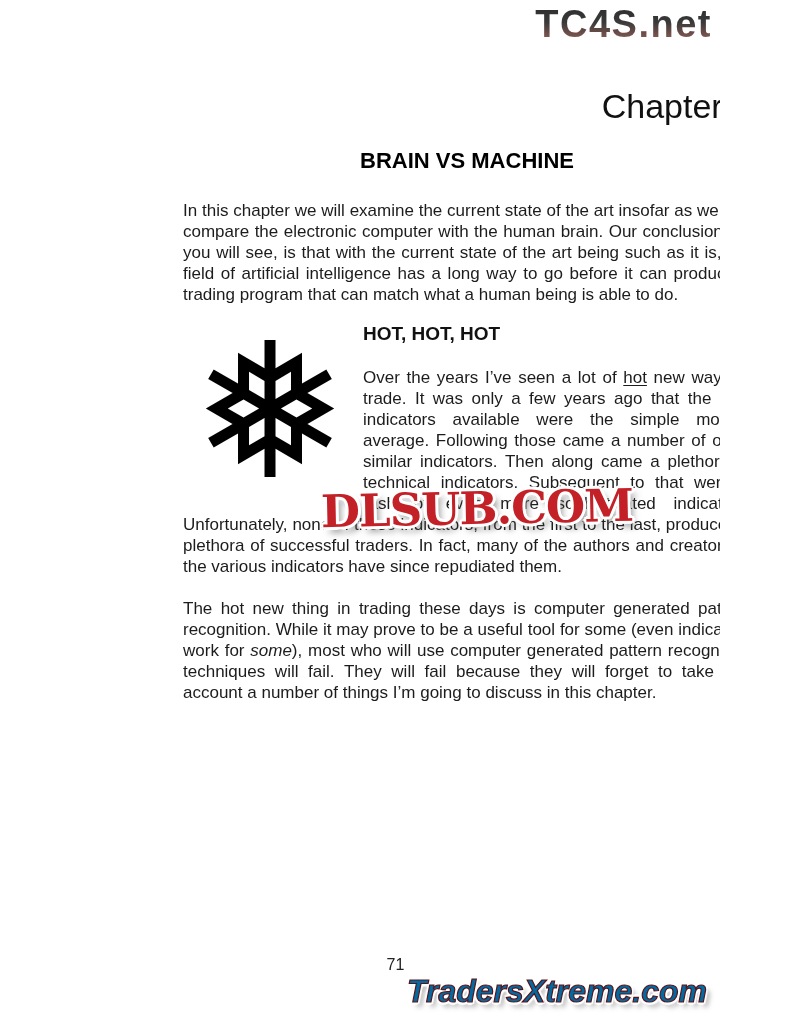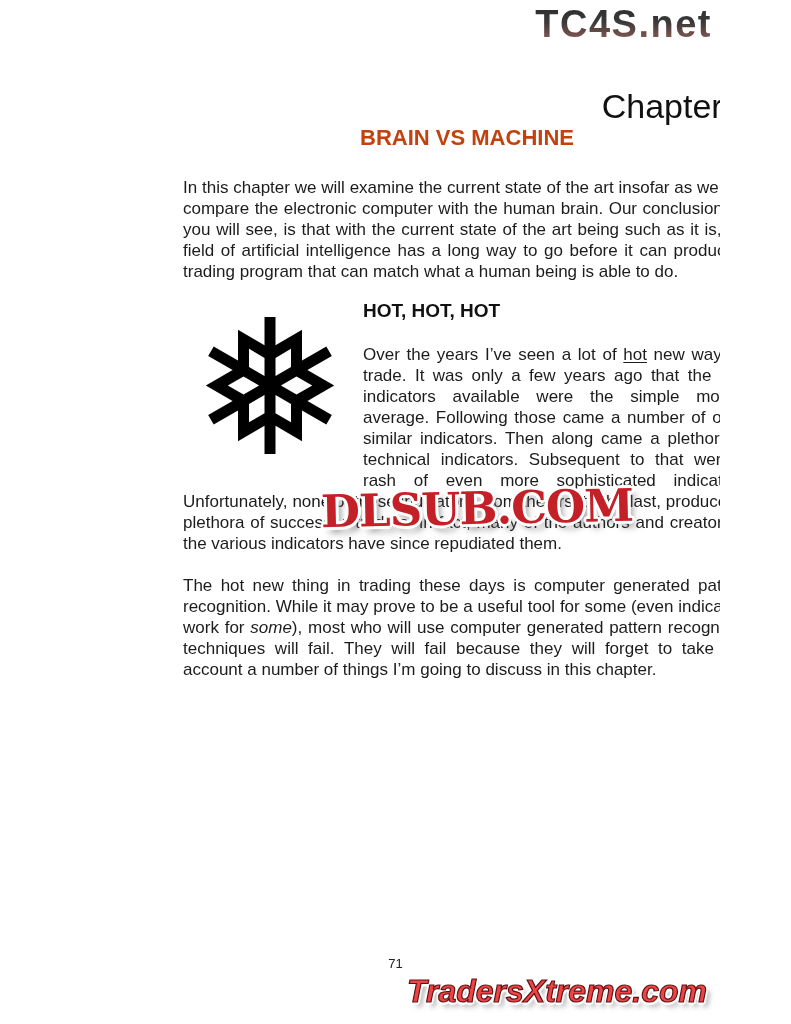--- a/index.html
+++ b/index.html
@@ -43,25 +43,26 @@
   .chapter-title {
     margin-top: 86px;
     font-size: 34px;
     font-weight: 400;
     text-align: right;
     line-height: 40px;
     color: #111;
   }
 
   .chapter-subtitle {
+    margin-top: 23px;
     font-size: 22px;
     font-weight: bold;
     text-align: center;
     line-height: 24px;
-    color: #c2410c;
+    color: #000000;
   }
 
   p.body-text {
     font-size: 17px;
     line-height: 21px;
     text-align: justify;
     margin-top: 21px;
     color: #1c1c1c;
   }
   p.intro { margin-top: 27px; }
@@ -113,34 +114,34 @@
        0   -3px 0 #ffffff, 0    3px 0 #ffffff,
        5px  6px 6px rgba(90,90,90,0.55);
   }
 
   
   .page-number {
     position: absolute;
     left: 0; right: 0;
     top: 956px;
     text-align: center;
-    font-size: 13px;
+    font-size: 16px;
     color: #222;
   }
 
   .traders-logo {
     position: absolute;
     right: 13px;
     top: 974px;
     font-family: "Liberation Sans", sans-serif;
     font-weight: bold;
     font-style: italic;
     font-size: 32px;
     line-height: 34px;
-    color: #ef4444;
+    color: #0369a1;
     -webkit-text-stroke: 1.2px #5a1216;
     text-shadow:
       -2px -2px 1px #ffffff, 2px -2px 1px #ffffff,
       -2px  2px 1px #ffffff, 2px  2px 1px #ffffff,
        0    3px 1px #ffffff, 0   -3px 1px #ffffff,
        4px  5px 5px rgba(120,120,120,0.6);
   }
 </style>
 </head>
 <body>

